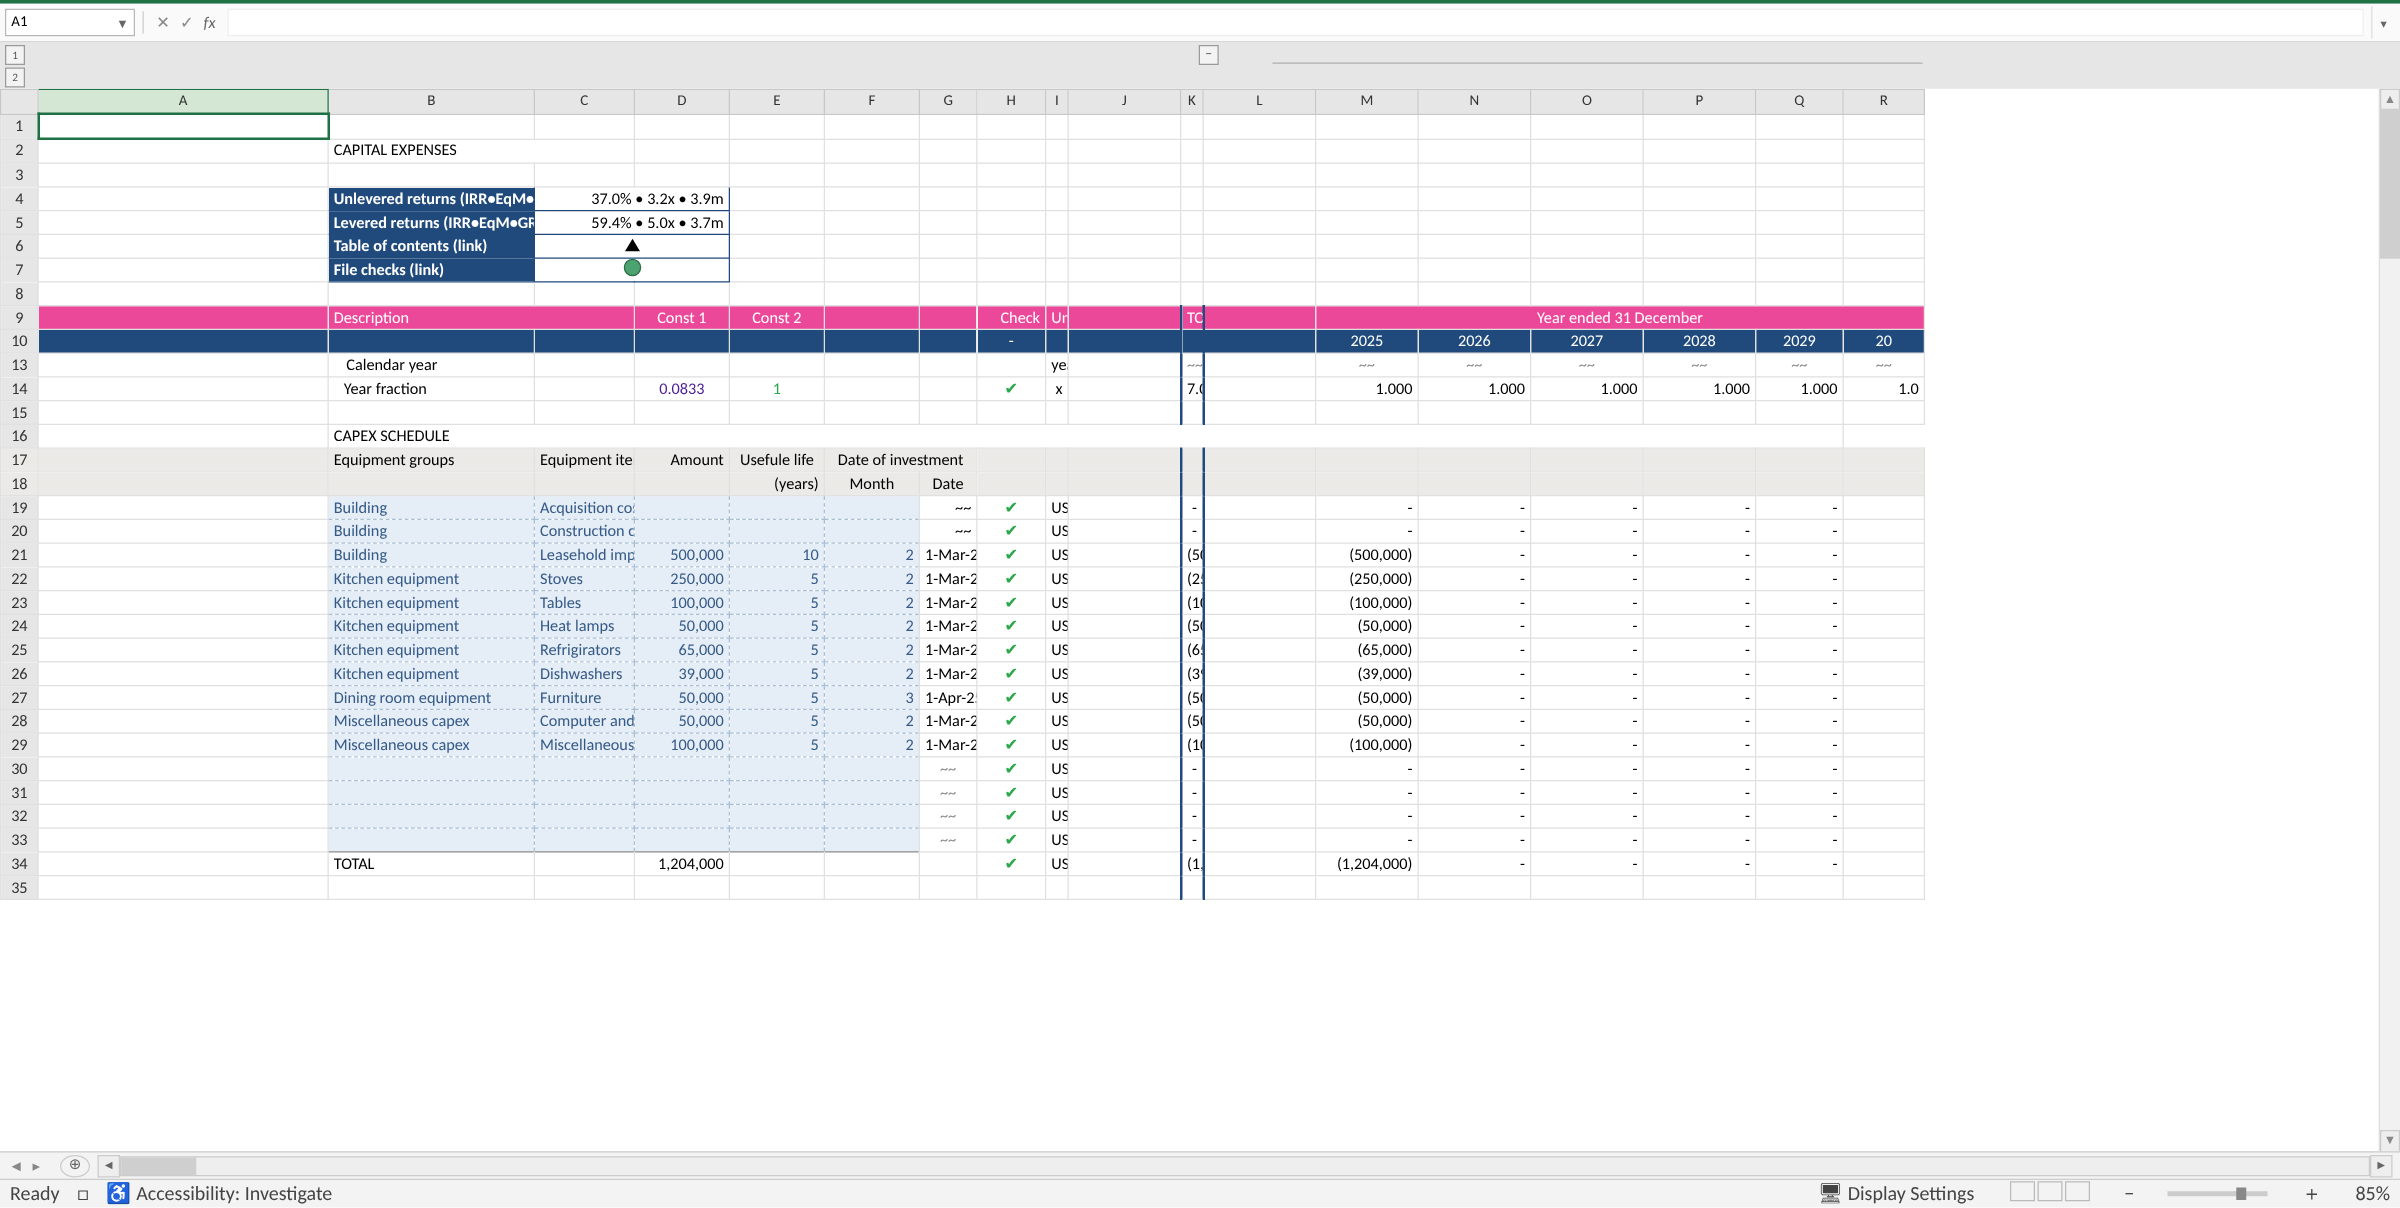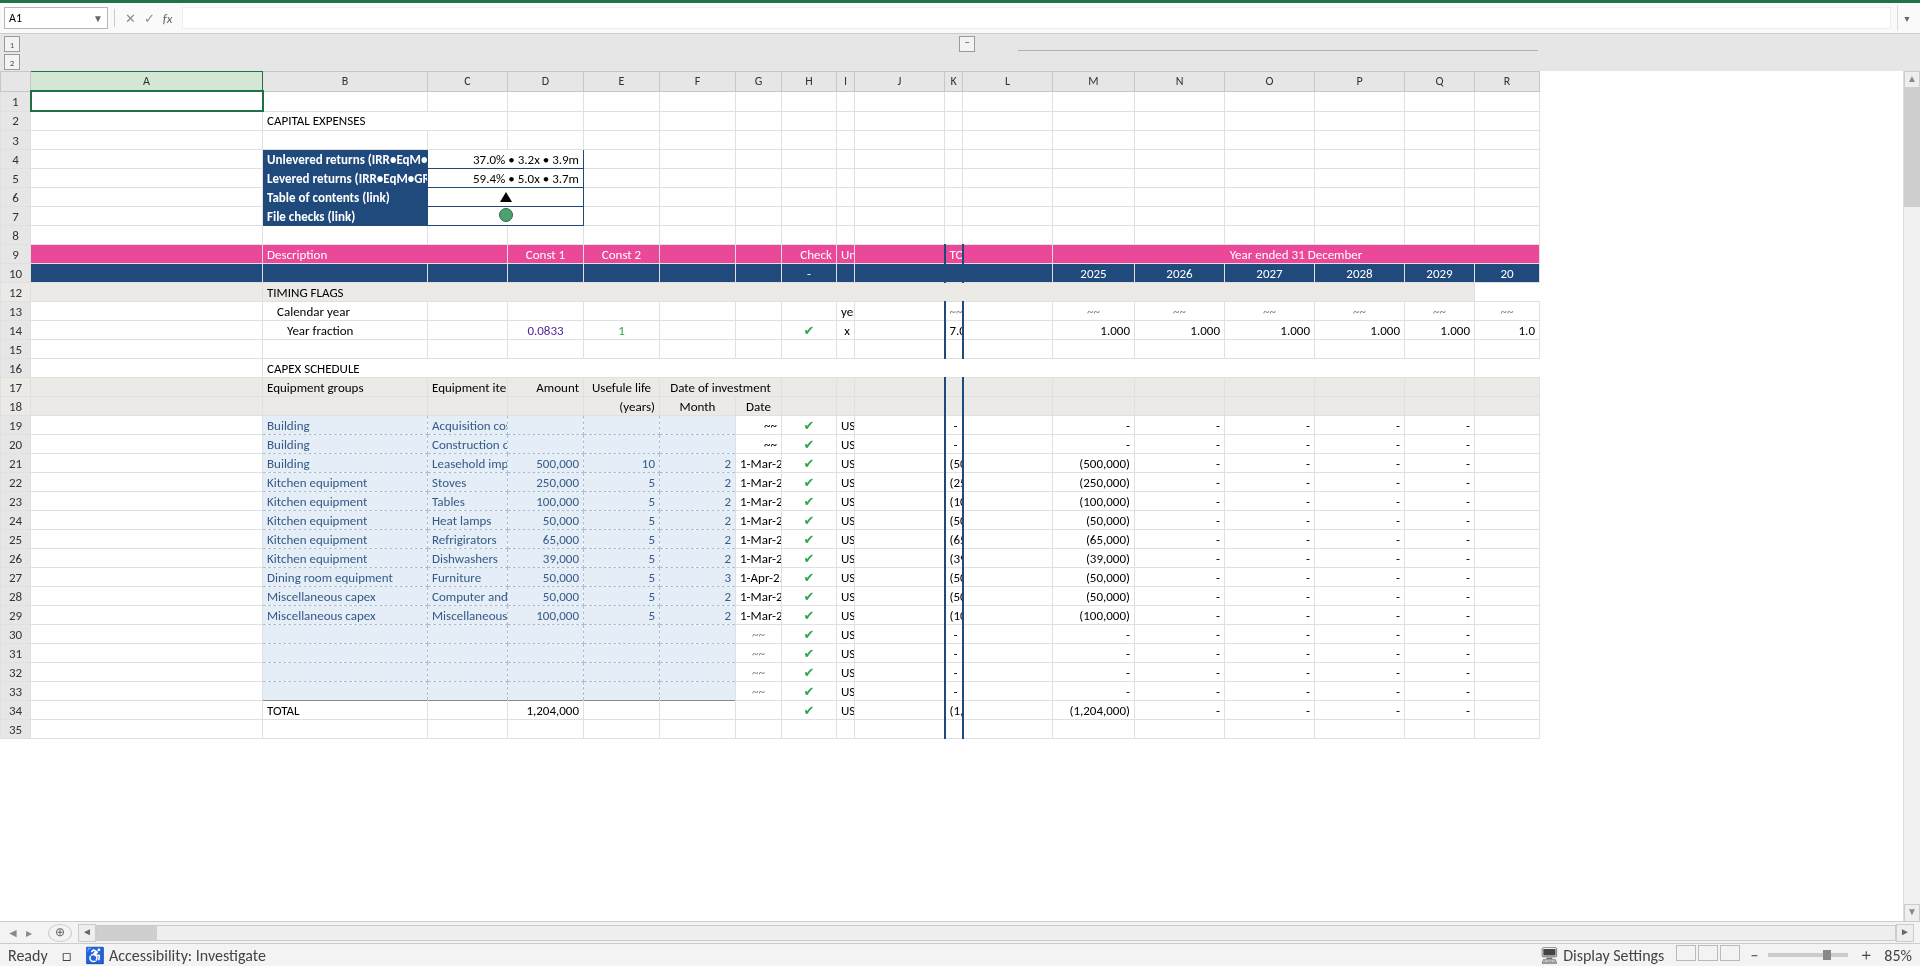--- a/index.html
+++ b/index.html
@@ -128,21 +128,21 @@
   .hscroll .thumb { position:absolute; left:0; width:60px; top:0; bottom:0; background:#cfcfcf;}
   .hscroll .arrow { width:16px; height:16px; background:#eee; border:1px solid #ccc; text-align:center; font-size:10px; color:#666;}
   
   .status-row {
     position:absolute; bottom:0; left:0; right:0; height:22px;
     background:#f3f3f3; border-top:1px solid #ccc;
     display:flex; align-items:center; font-size:16px; color:#444;
     padding:0 8px; justify-content:space-between;
   }
   .status-left { display:flex; gap:14px; align-items:center;}
-  .status-right { display:flex; gap:10px; align-items:center;}
+  .status-right { display:flex; gap:27px; align-items:center;}
   .views span { display:inline-block; width:18px; height:14px; border:1px solid #bbb; margin-left:2px; }
   .zoom-slider { width:80px; height:4px; background:#ccc; position:relative;}
   .zoom-thumb { position:absolute; left:55px; top:-3px; width:8px; height:10px; background:#888;}
   .triangle-up { display:inline-block; width:0;height:0; border-left:6px solid transparent; border-right:6px solid transparent; border-bottom:10px solid #000;}
   .green-dot { display:inline-block; width:12px;height:12px; border-radius:50%; background:#4da36f; border:1px solid #2a6b45;}
   .vscroll {
     position:absolute; top:71px; bottom:44px; right:0; width:16px;
     background:#f1f1f1; border-left:1px solid #ddd;
   }
   .vscroll .varrow { height:16px; text-align:center; font-size:10px; color:#888; background:#eee; border:1px solid #ccc;}
@@ -418,25 +418,20 @@
           <td></td>
           <td class="totcol"></td>
           <td></td>
           <td class="center bold">2025</td>
           <td class="center bold">2026</td>
           <td class="center bold">2027</td>
           <td class="center bold">2028</td>
           <td class="center bold">2029</td>
           <td class="center bold">20</td>
         </tr>
-        <tr class="grey-band">
-          <td class="rownum">12</td>
-          <td></td>
-          <td class="bold" colspan="16">TIMING FLAGS</td>
-        </tr>
         <tr>
           <td class="rownum">13</td>
           <td></td>
           <td style="padding-left:14px">Calendar year</td>
           <td></td>
           <td></td>
           <td></td>
           <td></td>
           <td></td>
           <td></td>
@@ -447,21 +442,21 @@
           <td class="tildash">~~</td>
           <td class="tildash">~~</td>
           <td class="tildash">~~</td>
           <td class="tildash">~~</td>
           <td class="tildash">~~</td>
           <td class="tildash">~~</td>
         </tr>
         <tr>
           <td class="rownum">14</td>
           <td></td>
-          <td style="padding-left:24px">Year fraction</td>
+          <td style="padding-left:12px">Year fraction</td>
           <td></td>
           <td class="center" style="color:#4c1d95">0.0833</td>
           <td class="center" style="color:#2aa84a">1</td>
           <td></td>
           <td></td>
           <td class="greenchk">✔</td>
           <td class="right">x</td>
           <td></td>
           <td class="totcol right">7.000</td>
           <td></td>

